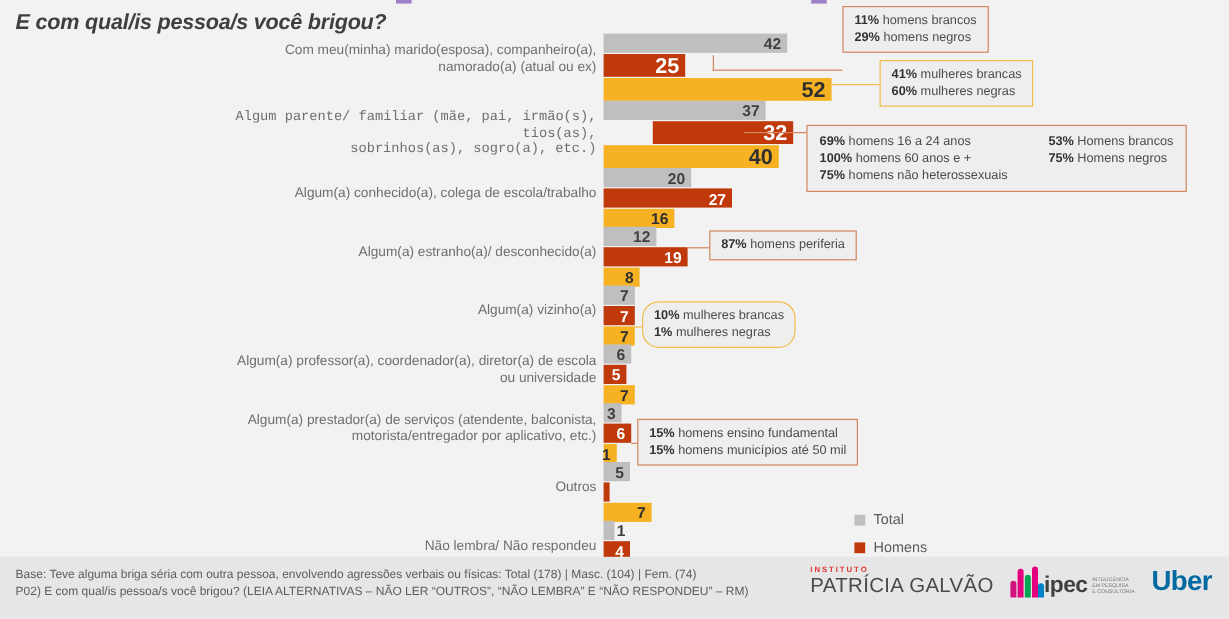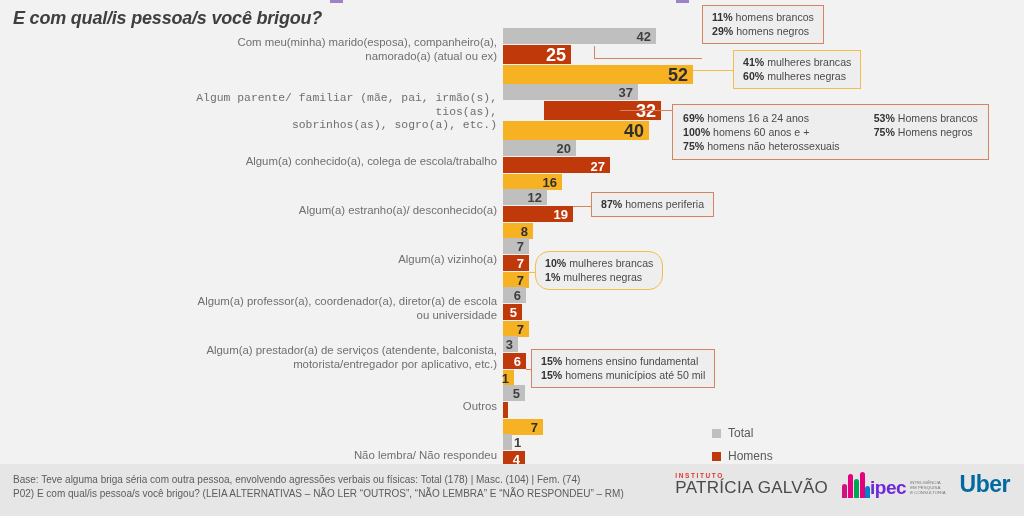--- a/index.html
+++ b/index.html
@@ -93,21 +93,21 @@
   .logos {
     position: absolute; right: 14px; top: 7px;
     display: flex; align-items: center; gap: 14px;
   }
   .logo-ipg { text-align: left; line-height: 1; }
   .logo-ipg .l1 { font-size: 6.5px; letter-spacing: 1.6px; color: #e23434; font-weight: bold; }
   .logo-ipg .l2 { font-size: 17px; color: #4a4a4a; letter-spacing: .3px; font-weight: normal;}
   .logo-ipec { display: flex; align-items: flex-end; gap: 2px; }
   .ipec-mark { position: relative; width: 26px; height: 26px; }
   .ipec-mark i { position: absolute; bottom: 0; width: 5px; border-radius: 3px 3px 0 0; display:block; }
-  .logo-ipec .word { font-size: 19px; color: #6d28d9; font-weight: bold; letter-spacing: -.5px; line-height: .95;}
+  .logo-ipec .word { font-size: 19px; color: #404040; font-weight: bold; letter-spacing: -.5px; line-height: .95;}
   .ipec-sub { font-size: 4.4px; color: #777; line-height: 5px; margin-left: 2px; }
   .logo-uber { font-size: 23px; font-weight: bold; color: #0369a1; letter-spacing: -.5px; }
 </style>
 </head>
 <body>
 
 <div id="slide">
 
   <div class="top-deco">
     <span class="dot" style="left:330px;"></span>

